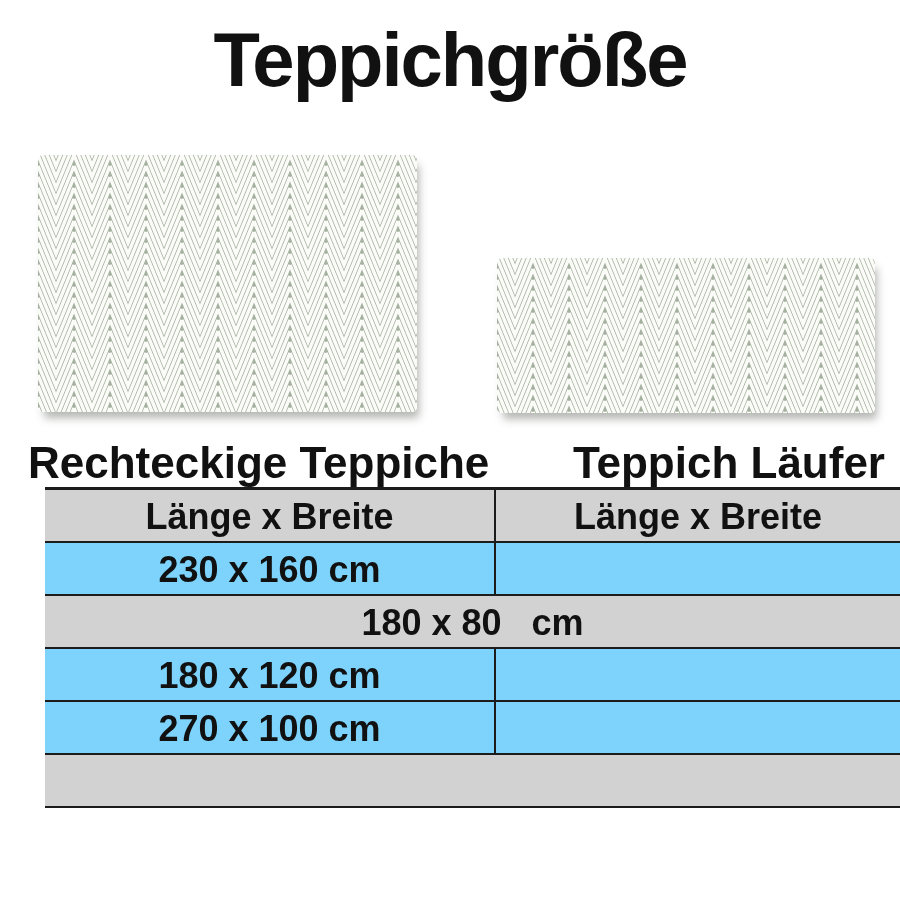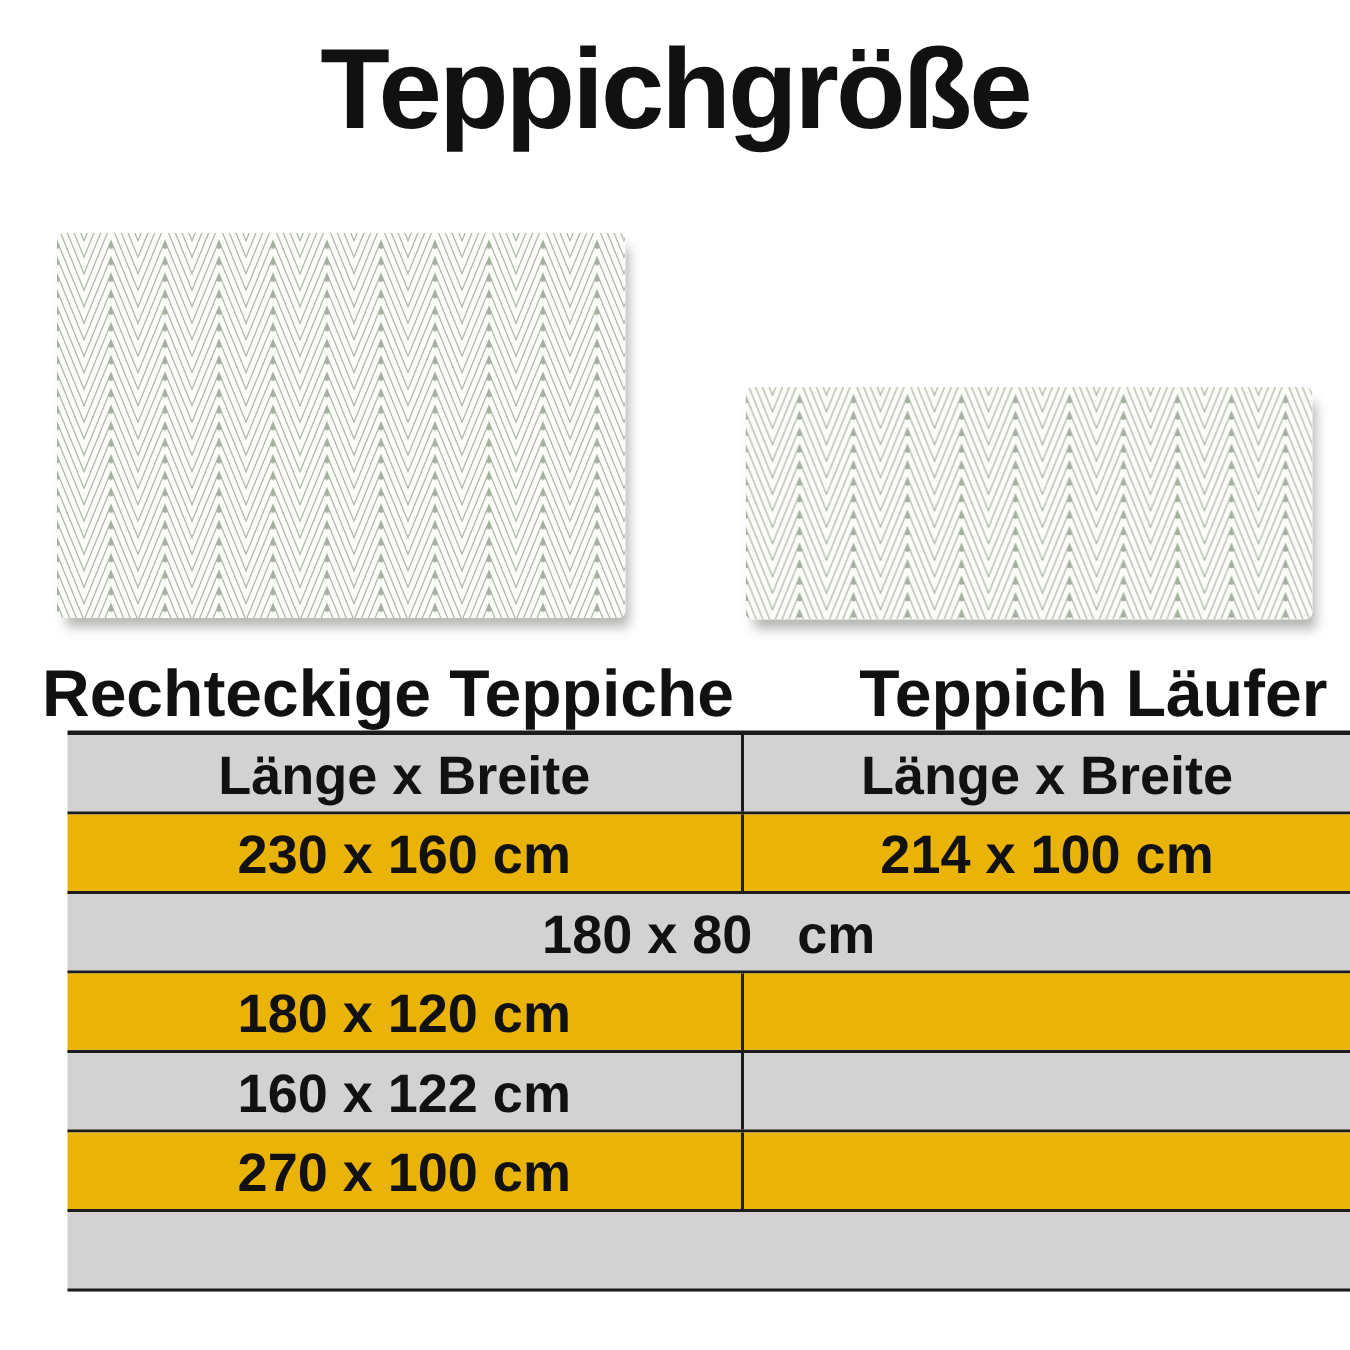--- a/index.html
+++ b/index.html
@@ -47,21 +47,21 @@
   .size-table {
     position: absolute;
     top: 487px; left: 0; right: 0;
     border-top: 3px solid var(--line, #1c1c1c);
     margin-left: 45px;
   }
   .trow {
     display: flex;
     height: 53px;
     border-bottom: 2px solid var(--line, #1c1c1c);
-    background: #eab308;
+    background: #7dd3fc;
   }
   .trow.gray { background: var(--gray, #d2d2d2); }
   .cell {
     line-height: 53px;
     font-size: 36px;
     font-weight: 700;
     text-align: center;
     white-space: pre;
     overflow: hidden;
   }
@@ -114,31 +114,26 @@
   <div class="rug-label right">Teppich Läufer</div>
 
   <div class="size-table">
     <div class="trow gray">
       <div class="cell colL">Länge x Breite</div>
       <div class="cell colR">Länge x Breite</div>
     </div>
     <div>
         <div class="trow">
           <div class="cell colL">230 x 160 cm</div>
-          <div class="cell colR">214 x 100 cm</div>
         </div>
         <div class="trow gray">
           <div class="cell colR">180 x 80   cm</div>
         </div>
         <div class="trow">
           <div class="cell colL">180 x 120 cm</div>
-          <div class="cell colR"></div>
-        </div>
-        <div class="trow gray">
-          <div class="cell colL">160 x 122 cm</div>
           <div class="cell colR"></div>
         </div>
         <div class="trow">
           <div class="cell colL">270 x 100 cm</div>
           <div class="cell colR"></div>
         </div>
         <div class="trow gray">
           <div class="cell colR"></div>
         </div>
       </div>

